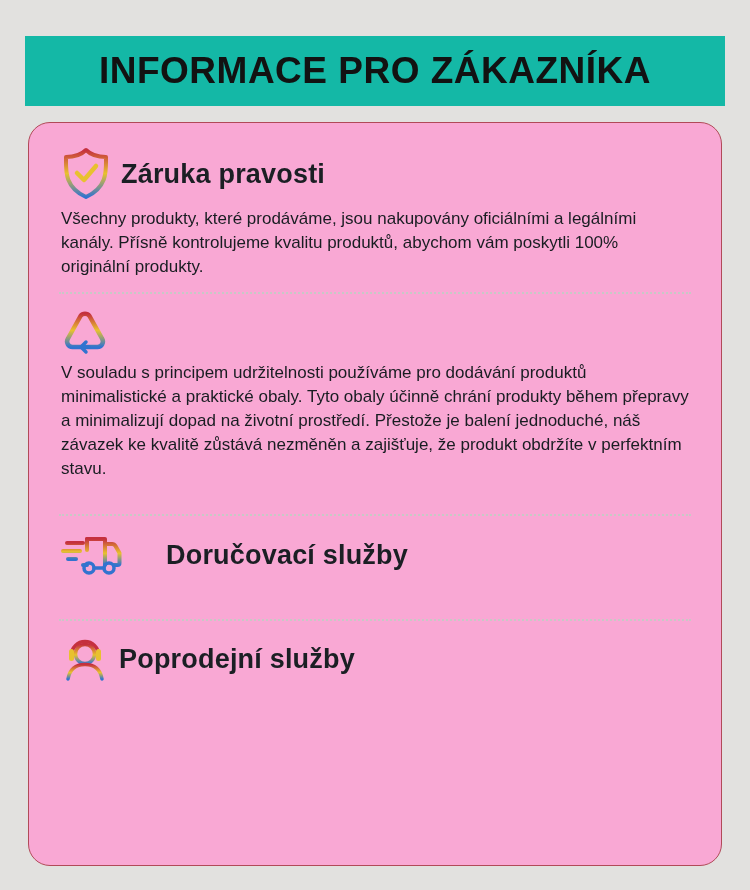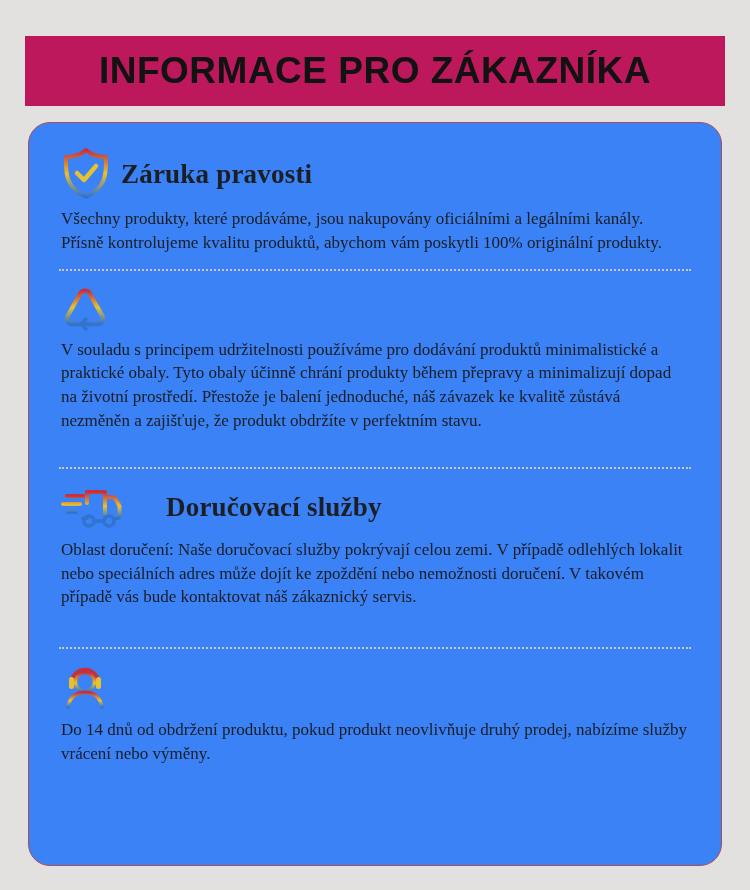--- a/index.html
+++ b/index.html
@@ -9,43 +9,42 @@
     height: 890px;
     background: #e2e1df;
     font-family: "Liberation Sans", "DejaVu Sans", sans-serif;
     color: #16191d;
     overflow: hidden;
   }
   .title-band {
     width: 700px;
     margin: 36px auto 0 auto;
     height: 70px;
-    background: #be185d;
+    background: #14b8a6;
     display: flex;
     align-items: center;
     justify-content: center;
   }
   .page-title {
     font-size: 37px;
     font-weight: 700;
     letter-spacing: 0.5px;
     color: #121212;
     text-align: center;
     white-space: nowrap;
   }
   .card {
     width: 694px;
     height: 744px;
     margin: 16px auto 0 auto;
-    background: #3b82f6;
+    background: #f9a8d4;
     border: 1.5px solid #b14a58;
     border-radius: 22px;
     padding: 22px 30px 0 30px;
     overflow: hidden;
-    font-family: Liberation Serif, serif;
   }
   .section-header {
     display: flex;
     align-items: center;
     gap: 8px;
   }
   .section-icon {
     flex: 0 0 auto;
     display: flex;
     align-items: center;
@@ -144,21 +143,20 @@
           <path d="M8 13 H24 M4 21 H21 M9 29 H17" stroke="url(#g3)" stroke-width="4" stroke-linecap="round" fill="none"></path>
           <path d="M28 9 H46 V35 M46 14 H53 C54.5 14 55.8 14.8 56.5 16 L60.5 23 V33 C60.5 34 59.8 35 58.5 35 H55" fill="none" stroke="url(#g3)" stroke-width="4" stroke-linecap="round" stroke-linejoin="round"></path>
           <path d="M28 9 V20 M28 35 H24" fill="none" stroke="url(#g3)" stroke-width="4" stroke-linecap="round"></path>
           <circle cx="30" cy="38" r="5" fill="none" stroke="#3273cf" stroke-width="3.5"></circle>
           <circle cx="50" cy="38" r="5" fill="none" stroke="#3273cf" stroke-width="3.5"></circle>
           <path d="M35 38 H45" stroke="#3273cf" stroke-width="3.5" stroke-linecap="round"></path>
         </svg>
       </span>
       <span class="section-heading">Doručovací služby</span>
     </div>
-    <p class="section-body">Oblast doručení: Naše doručovací služby pokrývají celou zemi. V případě odlehlých lokalit nebo speciálních adres může dojít ke zpoždění nebo nemožnosti doručení. V takovém případě vás bude kontaktovat náš zákaznický servis.</p>
   </div>
 
   <hr class="dotted div-3">
 
   <div class="section">
     <div class="section-header hdr-4">
       <span class="section-icon">
         <svg width="52" height="52" viewBox="0 0 52 52">
           <defs>
             <linearGradient id="g4" x1="0" y1="0" x2="0" y2="1">
@@ -167,17 +165,17 @@
               <stop offset="1" stop-color="#3273cf"></stop>
             </linearGradient>
           </defs>
           <circle cx="26" cy="21" r="9.5" fill="none" stroke="url(#g4)" stroke-width="3.5"></circle>
           <path d="M9 46 C11 35 17.5 31.5 26 31.5 C34.5 31.5 41 35 43 46" fill="none" stroke="url(#g4)" stroke-width="3.5" stroke-linecap="round"></path>
           <path d="M12.5 22 a13.5 13.5 0 0 1 27 0" fill="none" stroke="#c5303e" stroke-width="3.5" stroke-linecap="round"></path>
           <path d="M12.5 18.5 v7" stroke="#e8c12f" stroke-width="5" stroke-linecap="round"></path>
           <path d="M39.5 18.5 v7" stroke="#e8c12f" stroke-width="5" stroke-linecap="round"></path>
         </svg>
       </span>
+      <span class="section-heading">Poprodejní služby</span>
     </div>
-    <p class="section-body">Do 14 dnů od obdržení produktu, pokud produkt neovlivňuje druhý prodej, nabízíme služby vrácení nebo výměny.</p>
   </div>
 
 </div>
 
 </body></html>

